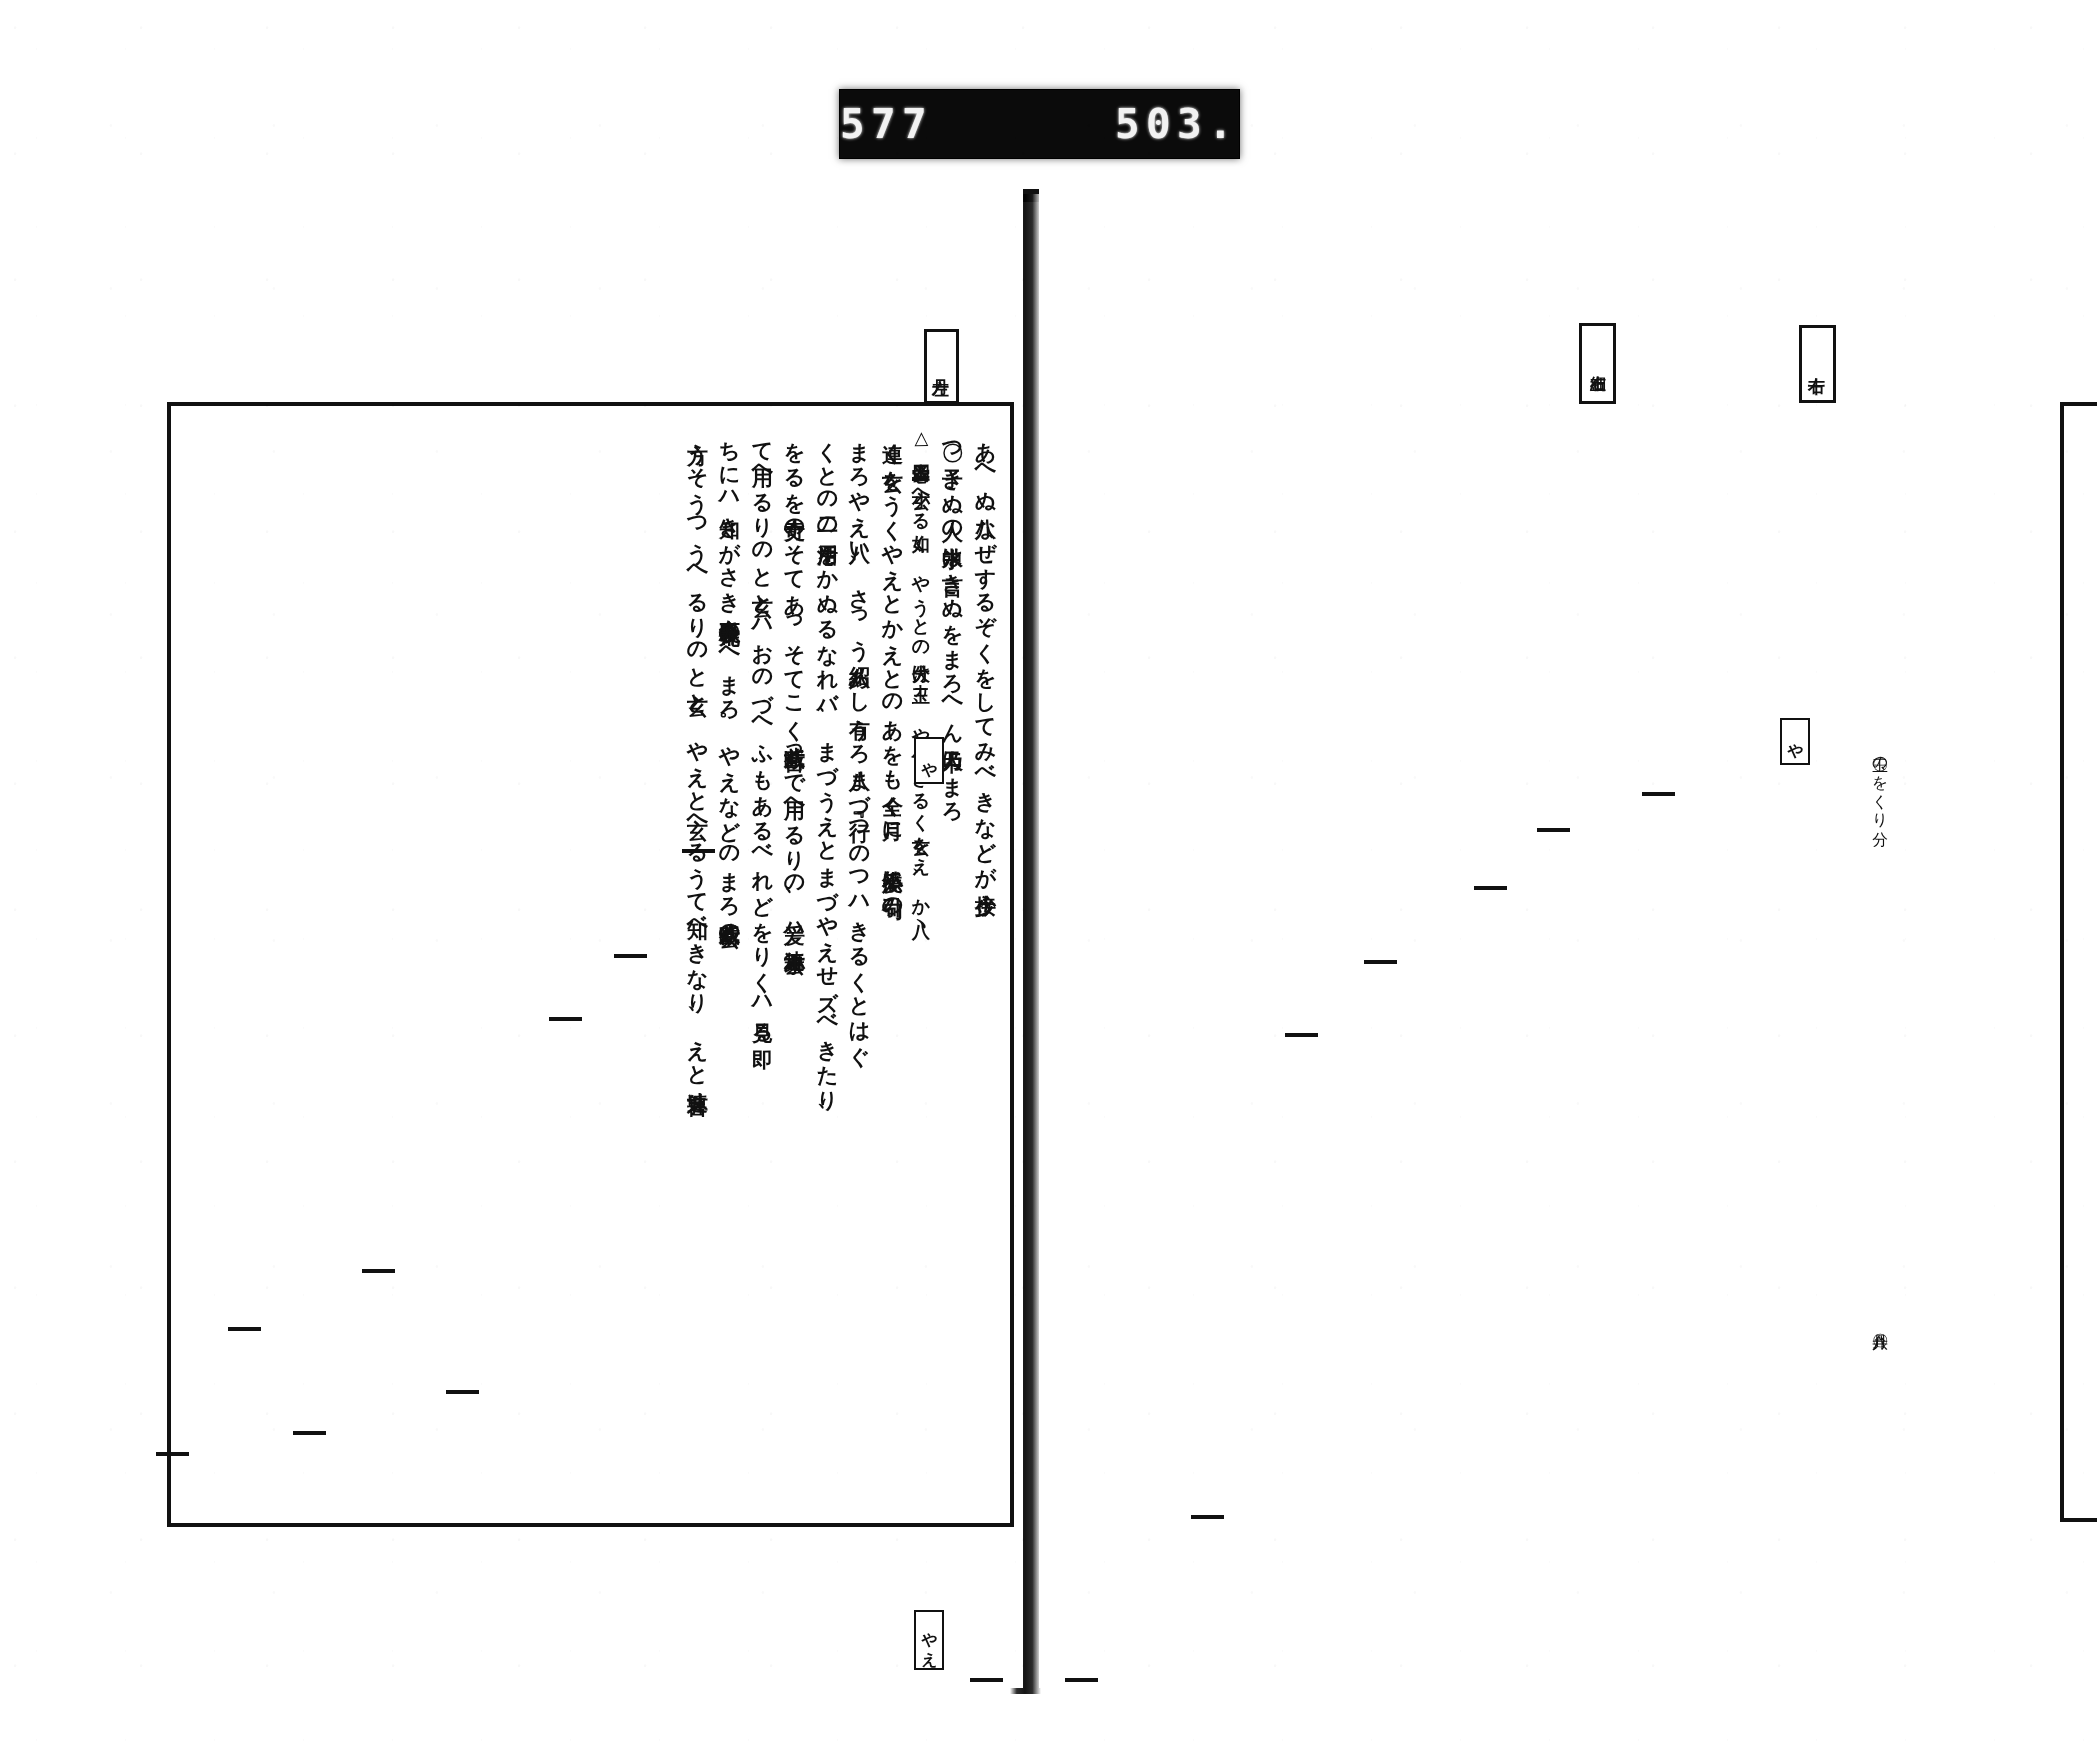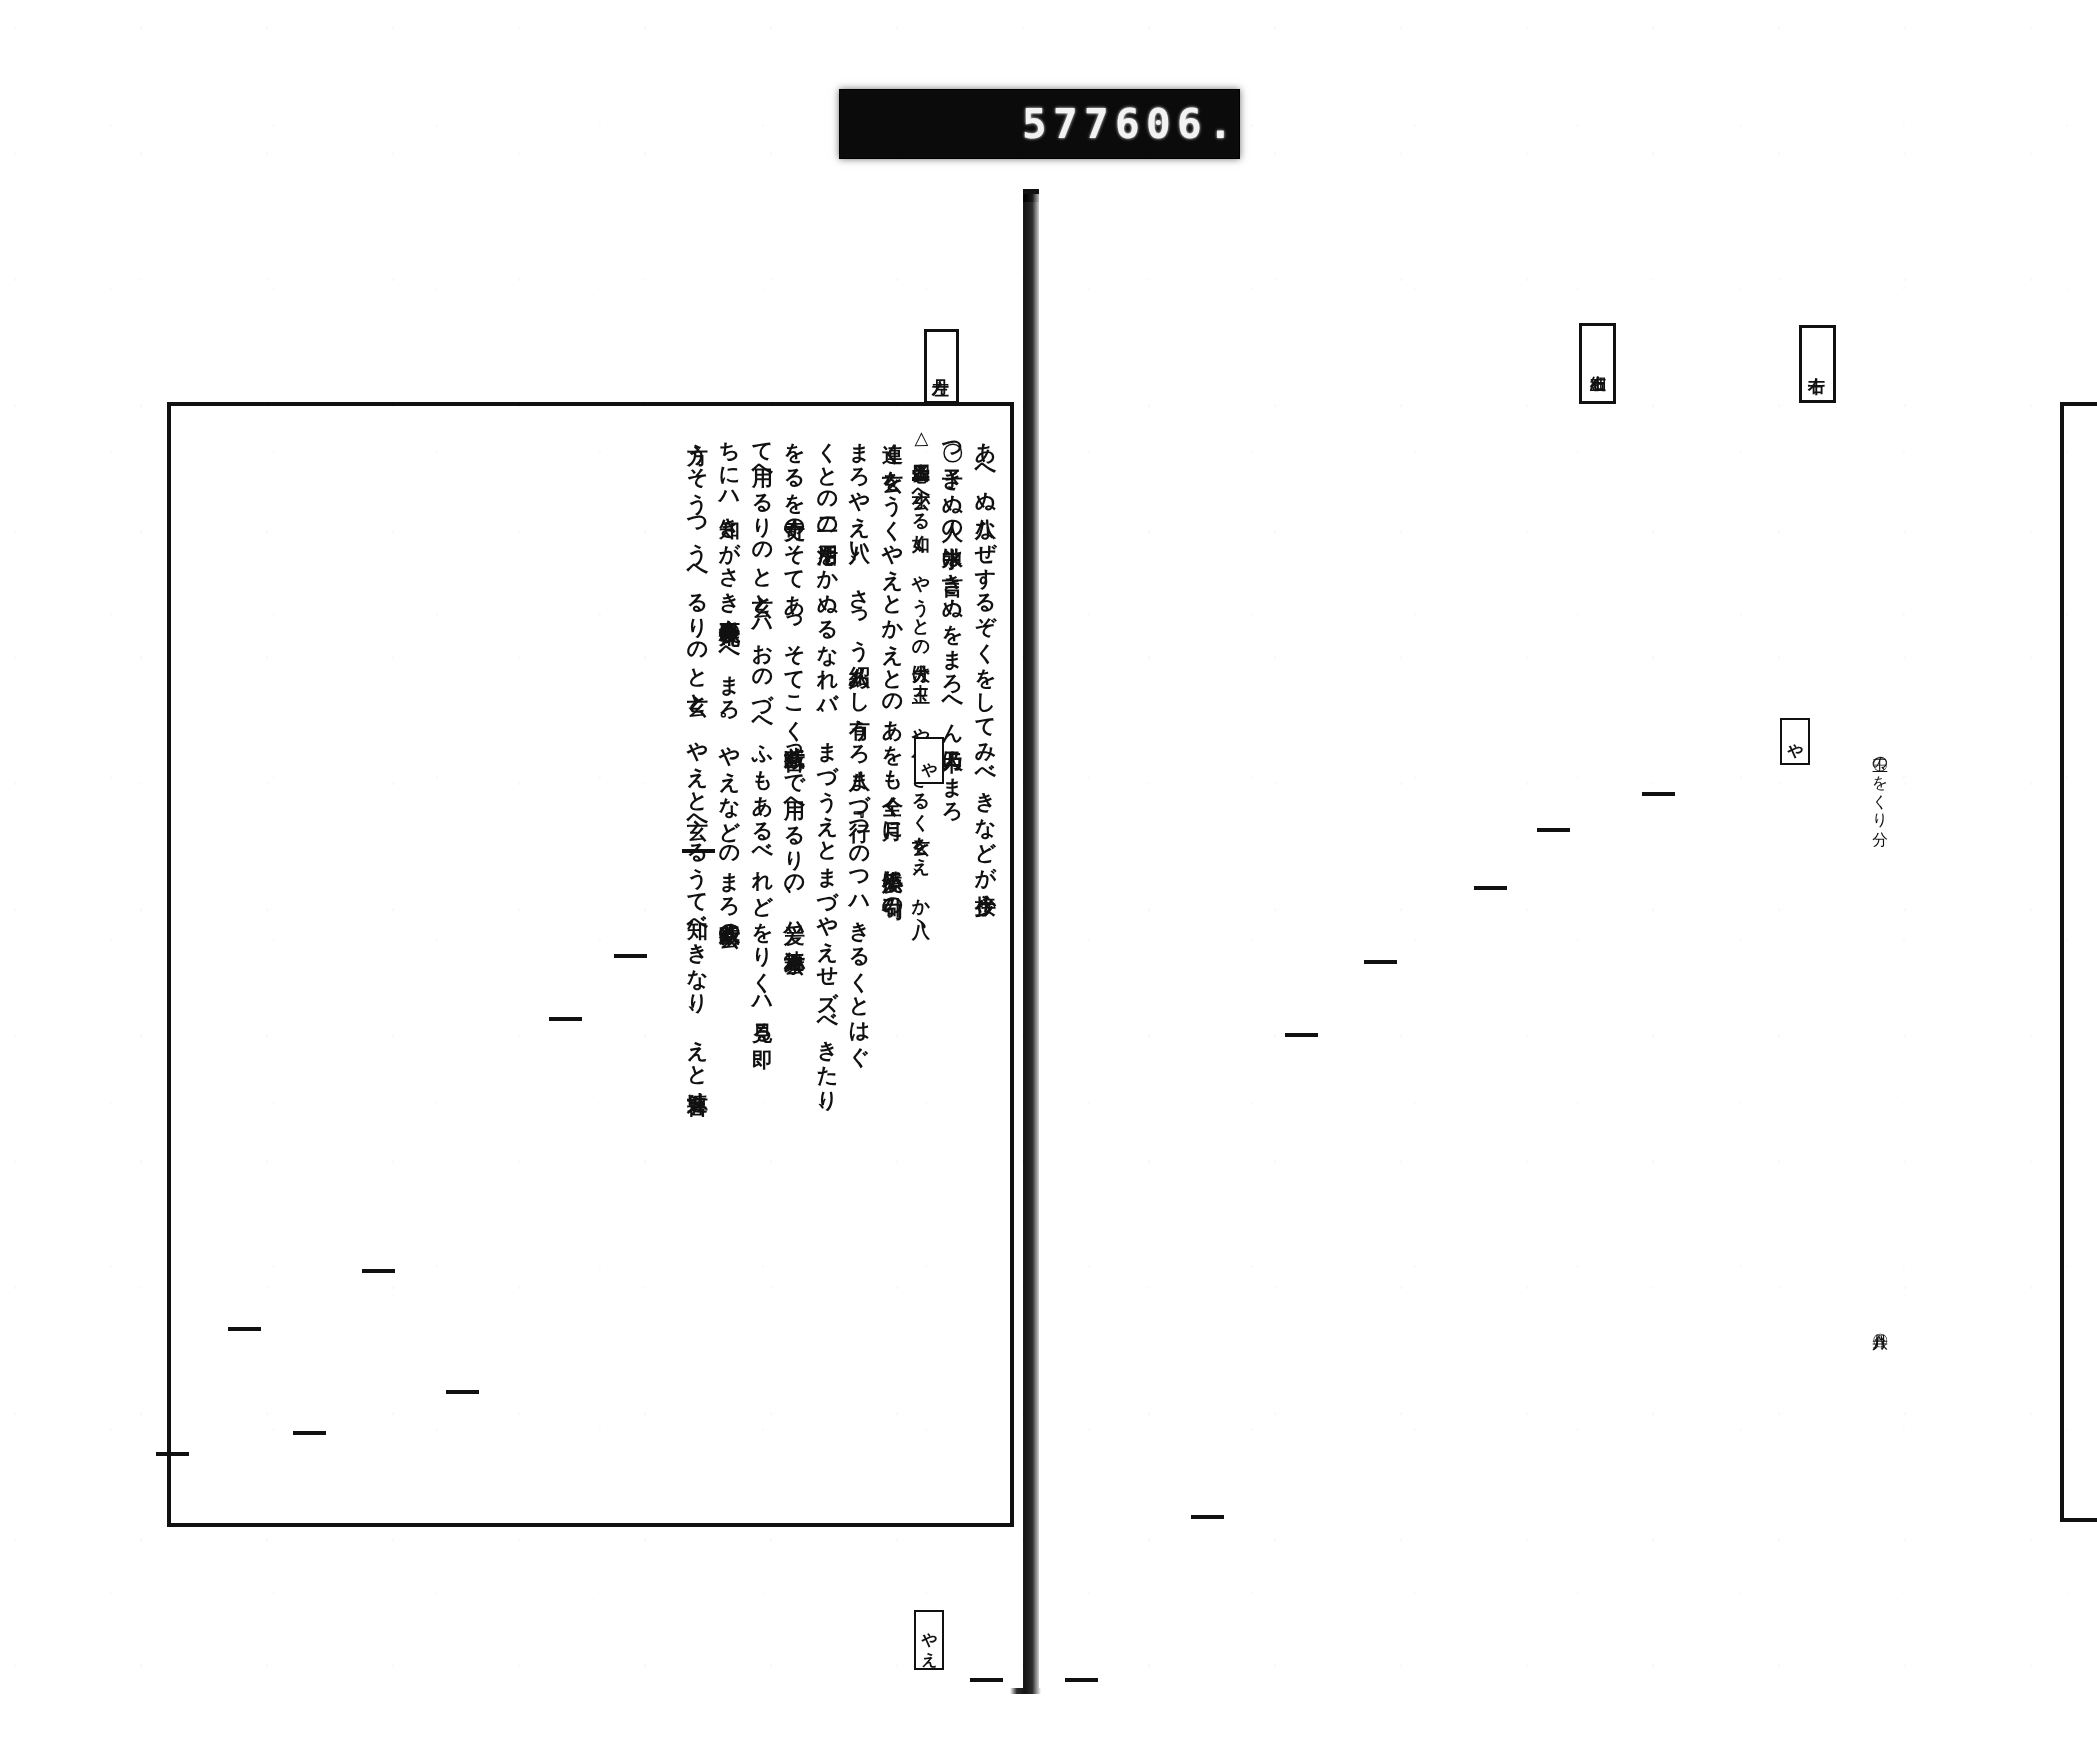--- a/index.html
+++ b/index.html
@@ -19,21 +19,21 @@
   #counter-strip {
     position: absolute;
     left: 839px;
     top: 89px;
     width: 399px;
     height: 68px;
     background: #0b0b0b;
     border: 1.6px solid #000;
     display: flex;
     align-items: center;
-    justify-content: flex-end;
+    justify-content: space-between;
     box-shadow: 0 0 7.3px rgba(0,0,0,0.55);
   }
   .counter-num {
     font-family: "DejaVu Sans Mono", monospace;
     font-size: 41px;
     letter-spacing: 6.3px;
     color: #f2f2f2;
     font-weight: 700;
     text-shadow: 0 0 3.1px #ffffff;
   }
@@ -223,21 +223,21 @@
       radial-gradient(circle at 41% 55%, rgba(0,0,0,.035) 0 0.5px, transparent 1px);
     background-size: 126px 126px, 163px 163px, 89px 89px;
     opacity: .6;
   }
 </style>
 </head>
 <body>
 
 <div id="counter-strip">
   <span class="counter-num">577</span>
-  <span class="counter-num">606.</span>
+  <span class="counter-num">503.</span>
 </div>
 
 <div id="book">
 
   <div class="top-bar"></div>
   <div class="edge-shadow-left"></div>
   <div class="edge-shadow-right"></div>
   <div class="gutter"></div>
 
   <div class="mid-bar" id="mid-bar-left"></div>

